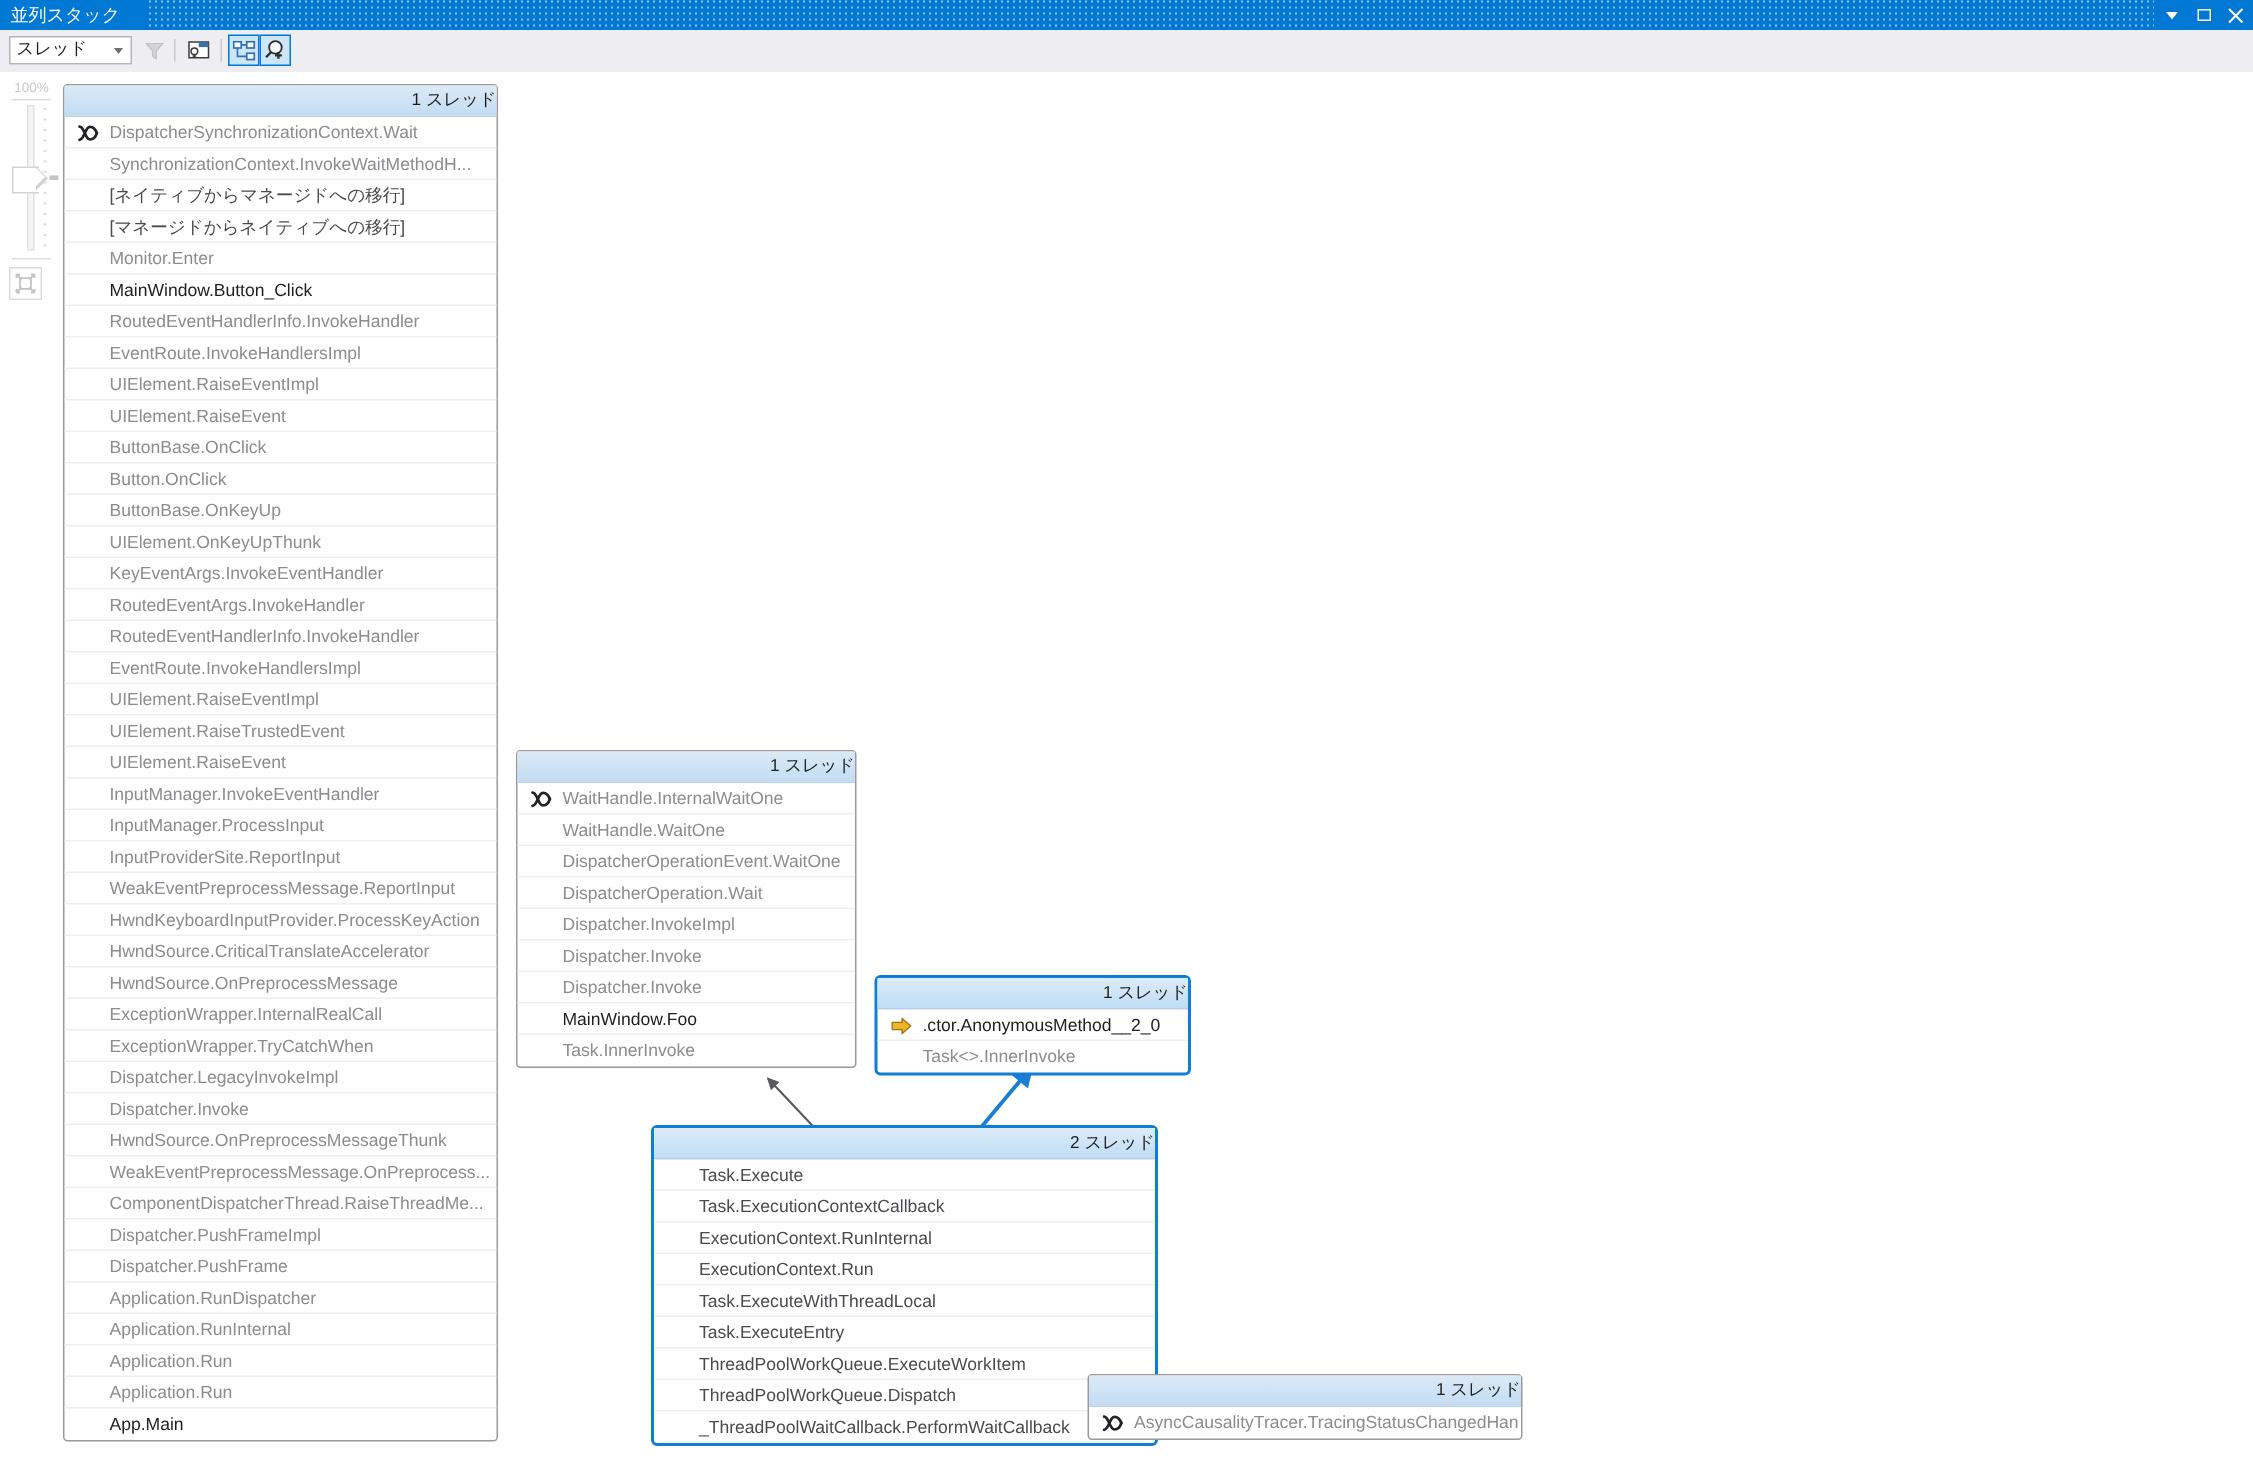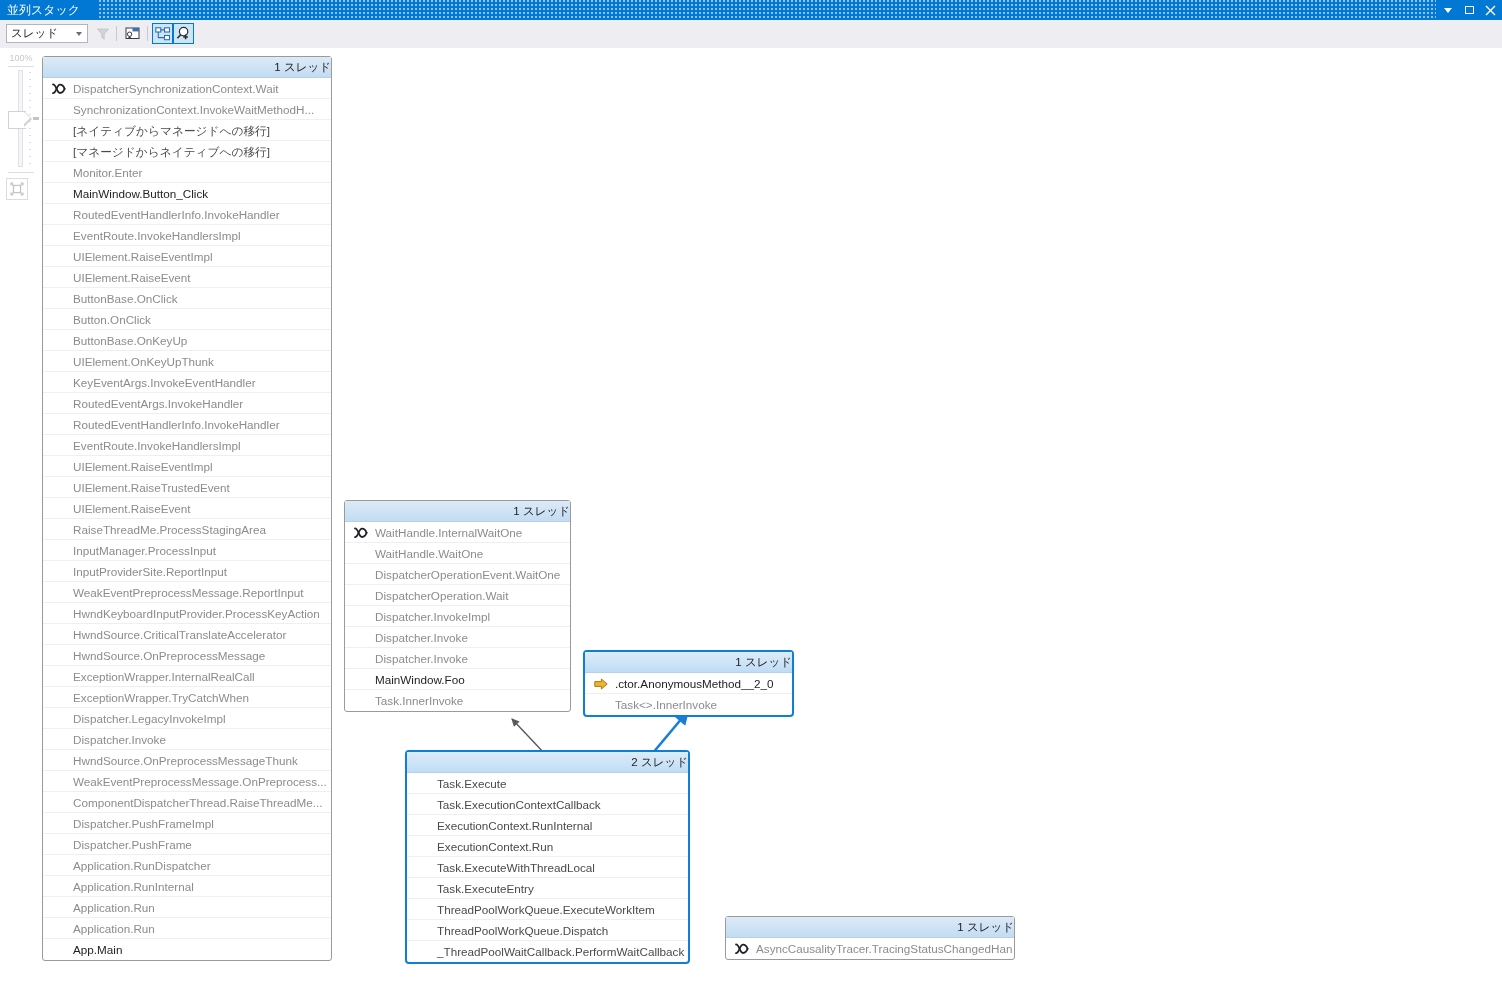--- a/index.html
+++ b/index.html
@@ -365,21 +365,21 @@
         <div class="frame-row"><span>Button.OnClick</span></div>
         <div class="frame-row"><span>ButtonBase.OnKeyUp</span></div>
         <div class="frame-row"><span>UIElement.OnKeyUpThunk</span></div>
         <div class="frame-row"><span>KeyEventArgs.InvokeEventHandler</span></div>
         <div class="frame-row"><span>RoutedEventArgs.InvokeHandler</span></div>
         <div class="frame-row"><span>RoutedEventHandlerInfo.InvokeHandler</span></div>
         <div class="frame-row"><span>EventRoute.InvokeHandlersImpl</span></div>
         <div class="frame-row"><span>UIElement.RaiseEventImpl</span></div>
         <div class="frame-row"><span>UIElement.RaiseTrustedEvent</span></div>
         <div class="frame-row"><span>UIElement.RaiseEvent</span></div>
-        <div class="frame-row"><span>RaiseThreadMe.ProcessStagingArea</span></div>
+        <div class="frame-row"><span>InputManager.InvokeEventHandler</span></div>
         <div class="frame-row"><span>InputManager.ProcessInput</span></div>
         <div class="frame-row"><span>InputProviderSite.ReportInput</span></div>
         <div class="frame-row"><span>WeakEventPreprocessMessage.ReportInput</span></div>
         <div class="frame-row"><span>HwndKeyboardInputProvider.ProcessKeyAction</span></div>
         <div class="frame-row"><span>HwndSource.CriticalTranslateAccelerator</span></div>
         <div class="frame-row"><span>HwndSource.OnPreprocessMessage</span></div>
         <div class="frame-row"><span>ExceptionWrapper.InternalRealCall</span></div>
         <div class="frame-row"><span>ExceptionWrapper.TryCatchWhen</span></div>
         <div class="frame-row"><span>Dispatcher.LegacyInvokeImpl</span></div>
         <div class="frame-row"><span>Dispatcher.Invoke</span></div>
@@ -421,21 +421,21 @@
     <div class="frame-list">
         <div class="frame-row bold"><span class="frame-icon">
             <svg width="14" height="12" viewBox="0 0 14 12">
               <path d="M0.8 3.6 L7.4 3.6 L7.4 1 L13.2 6 L7.4 11 L7.4 8.4 L0.8 8.4 Z" fill="#f0b429" stroke="#9c7310" stroke-width="0.9" stroke-linejoin="round"></path>
             </svg>
           </span><span>.ctor.AnonymousMethod__2_0</span></div>
         <div class="frame-row"><span>Task&lt;&gt;.InnerInvoke</span></div>
       </div>
   </div>
 
-  <div class="stack-box selected" id="box-3" style="left:365px; top:702px; width:285px;">
+  <div class="stack-box selected" id="box-3" style="left:394px; top:702px; width:338px;">
     <div class="stack-header">2 スレッド</div>
     <div class="frame-list">
         <div class="frame-row dark"><span>Task.Execute</span></div>
         <div class="frame-row dark"><span>Task.ExecutionContextCallback</span></div>
         <div class="frame-row dark"><span>ExecutionContext.RunInternal</span></div>
         <div class="frame-row dark"><span>ExecutionContext.Run</span></div>
         <div class="frame-row dark"><span>Task.ExecuteWithThreadLocal</span></div>
         <div class="frame-row dark"><span>Task.ExecuteEntry</span></div>
         <div class="frame-row dark"><span>ThreadPoolWorkQueue.ExecuteWorkItem</span></div>
         <div class="frame-row dark"><span>ThreadPoolWorkQueue.Dispatch</span></div>

